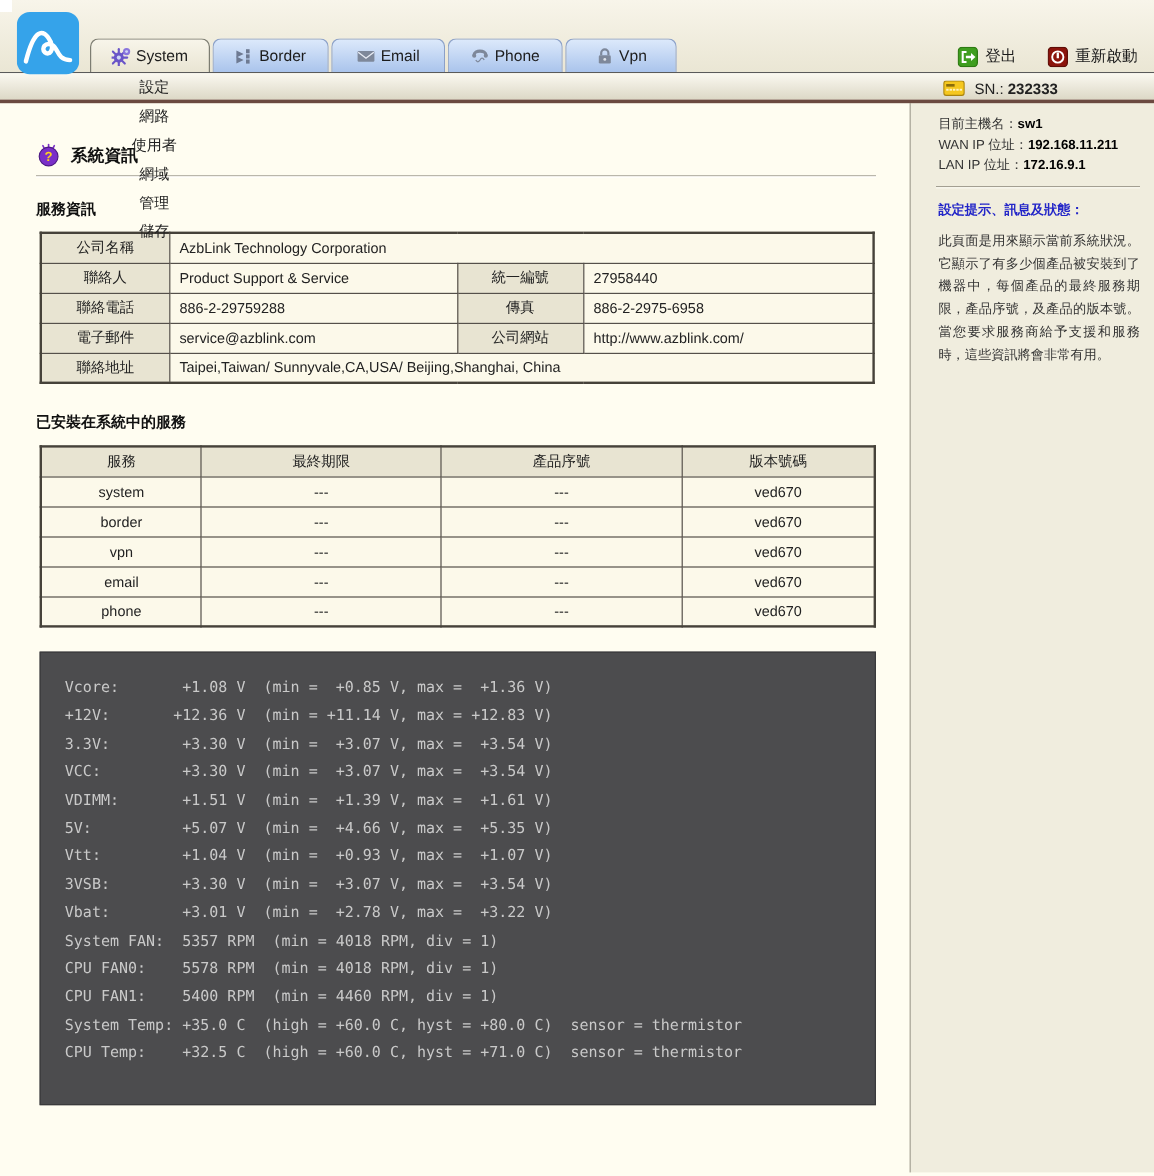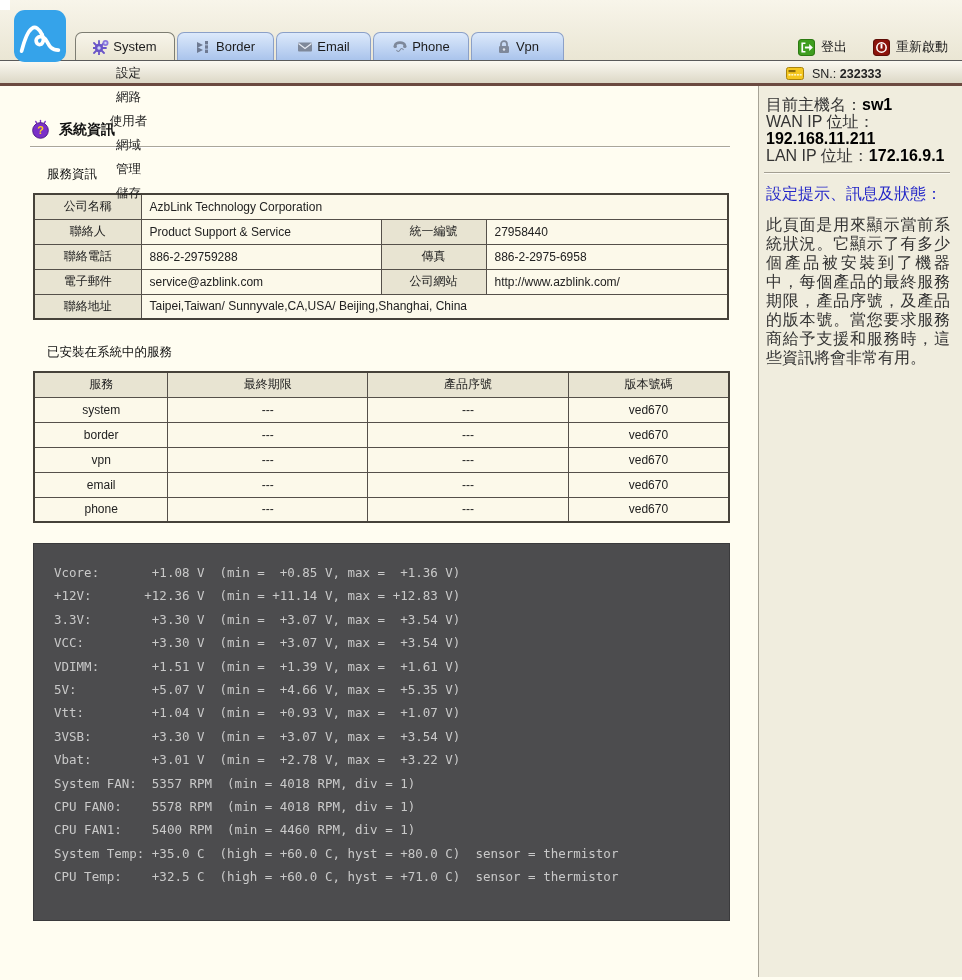--- a/index.html
+++ b/index.html
@@ -42,28 +42,28 @@
     line-height:24px; cursor:pointer;
   }
   .sn-block { position:absolute; left:786px; top:0; height:25px; display:flex; align-items:center; gap:8px;text-align:right; }
   .sn-text { font-size:12.5px; color:#222; }
   .sn-text b { font-weight:bold; }
   
   .content { display:flex; height:891px; }
   .main { width:733px; background:#fffdf1; padding:0 0 0 30px; }
   .sidebar {
     width:229px; background:#f0edde; border-left:1px solid #a7a396;
-    padding:10px 12px 0 7px; font-size:16px;margin-left:28px;
+    padding:10px 12px 0 23px; font-size:11px;margin-left:28px;
   }
   
   .page-title { display:flex; align-items:center; gap:8px; margin-top:33px; }
   .page-title span { font-size:14px; font-weight:bold; color:#111; }
   .breadcrumb { margin-top:14px; font-size:12px; font-weight:bold; color:#222; }
   .rule { margin-top:6px; width:700px; border-top:1px solid #aaa69a; border-bottom:1px solid #fff; height:2px; }
-  .sec-heading { margin-top:18px; font-size:12.5px; font-weight:normal; color:#111;margin-left:17px; }
+  .sec-heading { margin-top:18px; font-size:12.5px; font-weight:bold; color:#111; }
   table { border-collapse:collapse; margin:10px 0 0 3px; }
   table, td, th { border:1px solid #55504a; }
   table { border-width:2px; border-color:#46423a; }
   td, th { height:25px; font-size:12px; font-weight:normal; color:#222; }
   .lbl { background:#e8e4d2; text-align:center; }
   .val { background:#fcf9ea; text-align:left; padding:0 8px; }
   .cen { background:#fcf9ea; text-align:center; }
   .t1 .c1{width:107px}.t1 .c2{width:240px}.t1 .c3{width:105px}.t1 .c4{width:242px}
   .t2 .c1{width:138px}.t2 .c2{width:208px}.t2 .c3{width:209px}.t2 .c4{width:166px}
   .btn-row { width:697px; text-align:right; margin-top:13px; }
@@ -78,21 +78,21 @@
     padding:17px 0 0 20px;
   }
   .sensor-line {
     font-family:"DejaVu Sans Mono","Liberation Mono",monospace;
     font-size:12.5px; line-height:23.4px; color:#c9c9c9; white-space:pre;
   }
   
   .host-line { line-height:17px; color:#333; }
   .host-line b { color:#000; }
   .side-rule { margin:8px 0 10px -2px; border-top:1px solid #a39f92; border-bottom:1px solid #fcfaf2; height:2px; }
-  .tips-heading { color:#2326c8; font-weight:normal; margin-bottom:10px; }
+  .tips-heading { color:#2326c8; font-weight:bold; margin-bottom:10px; }
   .tips-text { color:#333; line-height:19px; text-align:justify; }
   svg { display:block; }
 </style>
 </head>
 <body>
 
 <div class="topbar">
   <div class="corner-sq"></div>
   <div class="logo">
     <svg viewBox="0 0 48 48" width="52" height="52">

